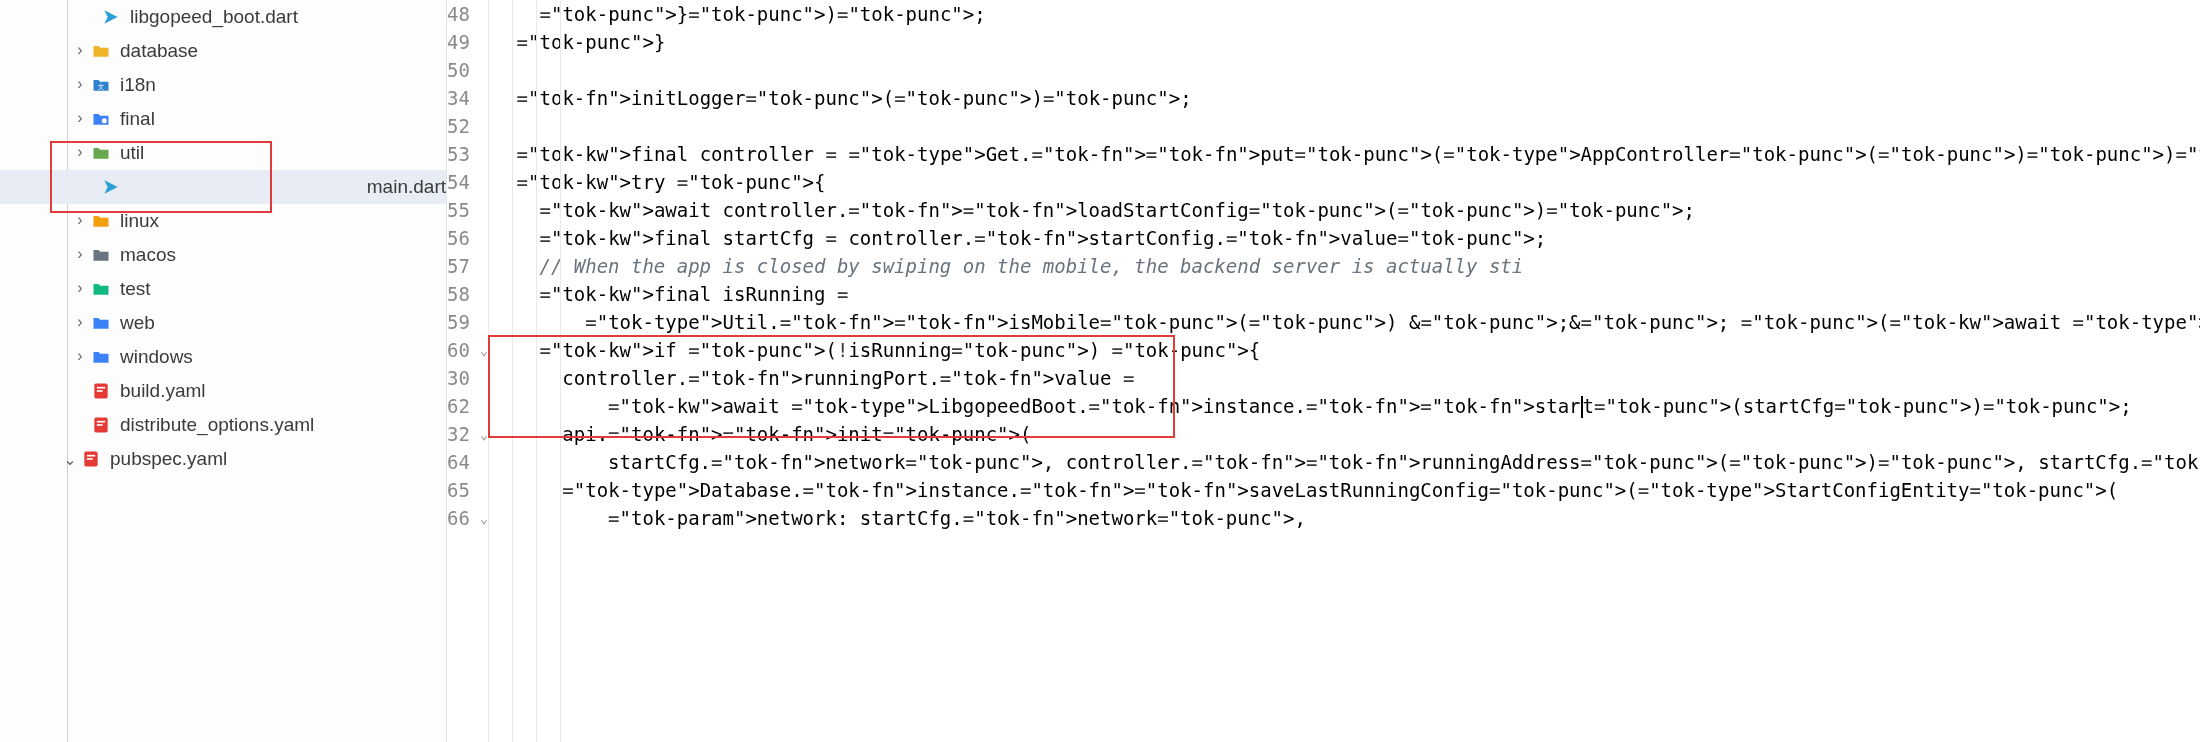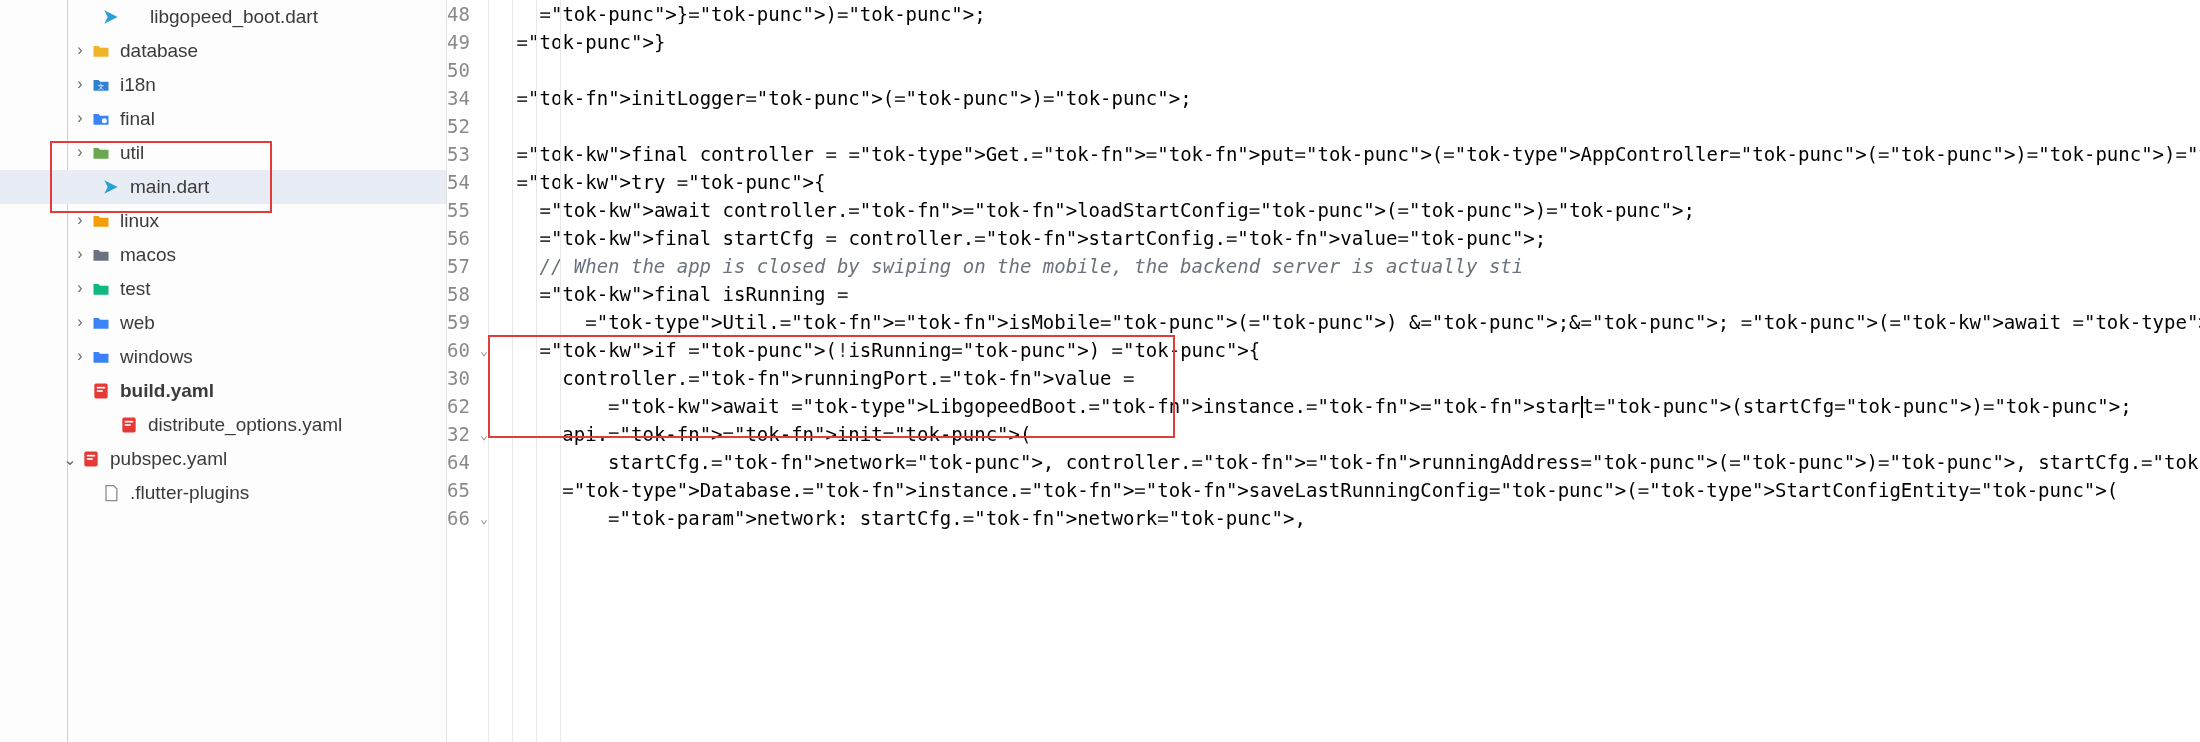--- a/index.html
+++ b/index.html
@@ -167,21 +167,21 @@
     z-index: 5;
   }
 </style>
 </head>
 <body>
 
 <div class="sidebar">
   <div class="tree-indent-line"></div>
   <div class="blue-dot"></div>
   <div id="tree-root">
-      <div class="tree-item" style="padding-left: 100px; gap: 20px;">
+      <div class="tree-item" style="padding-left: 100px;">
         <span class="icon">
           <svg viewBox="0 0 24 24">
             <path fill="#2aa0d8" d="M4 4l16 8-16 8 4-8z"></path>
           </svg>
         </span>
         <span class="label">libgopeed_boot.dart</span>
       </div>
       <div class="tree-item" style="padding-left: 70px;">
         <span class="chevron" style="transform: translateY(-1px);">›</span>
         <span class="icon">
@@ -213,21 +213,21 @@
       </div>
       <div class="tree-item" style="padding-left: 70px;">
         <span class="chevron" style="transform: translateY(-1px);">›</span>
         <span class="icon">
           <svg viewBox="0 0 24 24">
             <path fill="#6aa84f" d="M3 6h6l2 2h10v11H3z"></path>
           </svg>
         </span>
         <span class="label">util</span>
       </div>
-      <div class="tree-item selected" style="padding-left: 100px;">
+      <div class="tree-item selected" style="padding-left: 100px; justify-content: space-between;">
         <span class="icon">
           <svg viewBox="0 0 24 24">
             <path fill="#2aa0d8" d="M4 4l16 8-16 8 4-8z"></path>
           </svg>
         </span>
         <span class="label">main.dart</span>
       </div>
       <div class="tree-item" style="padding-left: 70px;">
         <span class="chevron" style="transform: translateY(-1px);">›</span>
         <span class="icon">
@@ -266,60 +266,52 @@
       </div>
       <div class="tree-item" style="padding-left: 70px;">
         <span class="chevron" style="transform: translateY(-1px);">›</span>
         <span class="icon">
           <svg viewBox="0 0 24 24">
             <path fill="#3b82f6" d="M3 6h6l2 2h10v11H3z"></path>
           </svg>
         </span>
         <span class="label">windows</span>
       </div>
-      <div class="tree-item" style="padding-left: 70px; font-weight: bold;">
+      <div class="tree-item" style="padding-left: 70px;">
         <span class="chevron"></span>
         <span class="icon">
           <svg viewBox="0 0 24 24">
             <rect x="4" y="3" width="16" height="18" rx="2" fill="#e53935"></rect>
             <rect x="7" y="7" width="10" height="2" fill="#fff"></rect>
             <rect x="7" y="11" width="7" height="2" fill="#fff"></rect>
           </svg>
         </span>
         <span class="label">build.yaml</span>
       </div>
-      <div class="tree-item" style=" margin-left: 28px;">
+      <div class="tree-item" style="">
         <span class="chevron"></span>
         <span class="icon">
           <svg viewBox="0 0 24 24">
             <rect x="4" y="3" width="16" height="18" rx="2" fill="#e53935"></rect>
             <rect x="7" y="7" width="10" height="2" fill="#fff"></rect>
             <rect x="7" y="11" width="7" height="2" fill="#fff"></rect>
           </svg>
         </span>
         <span class="label">distribute_options.yaml</span>
       </div>
       <div class="tree-item" style="padding-left: 60px;">
         <span class="chevron">⌄</span>
         <span class="icon">
           <svg viewBox="0 0 24 24">
             <rect x="4" y="3" width="16" height="18" rx="2" fill="#e53935"></rect>
             <rect x="7" y="7" width="10" height="2" fill="#fff"></rect>
             <rect x="7" y="11" width="7" height="2" fill="#fff"></rect>
           </svg>
         </span>
         <span class="label">pubspec.yaml</span>
-      </div>
-      <div class="tree-item" style="padding-left: 100px;">
-        <span class="icon">
-          <svg viewBox="0 0 24 24">
-            <path fill="none" stroke="#8a8a8a" stroke-width="1.5" d="M6 3h9l4 4v14H6z"></path>
-          </svg>
-        </span>
-        <span class="label">.flutter-plugins</span>
       </div>
     </div>
   <div class="highlight-box-tree"></div>
 </div>
 
 <div class="editor">
   <div class="gutter" id="gutter">
       <div class="ln">48</div>
       <div class="ln">49</div>
       <div class="ln">50</div>

